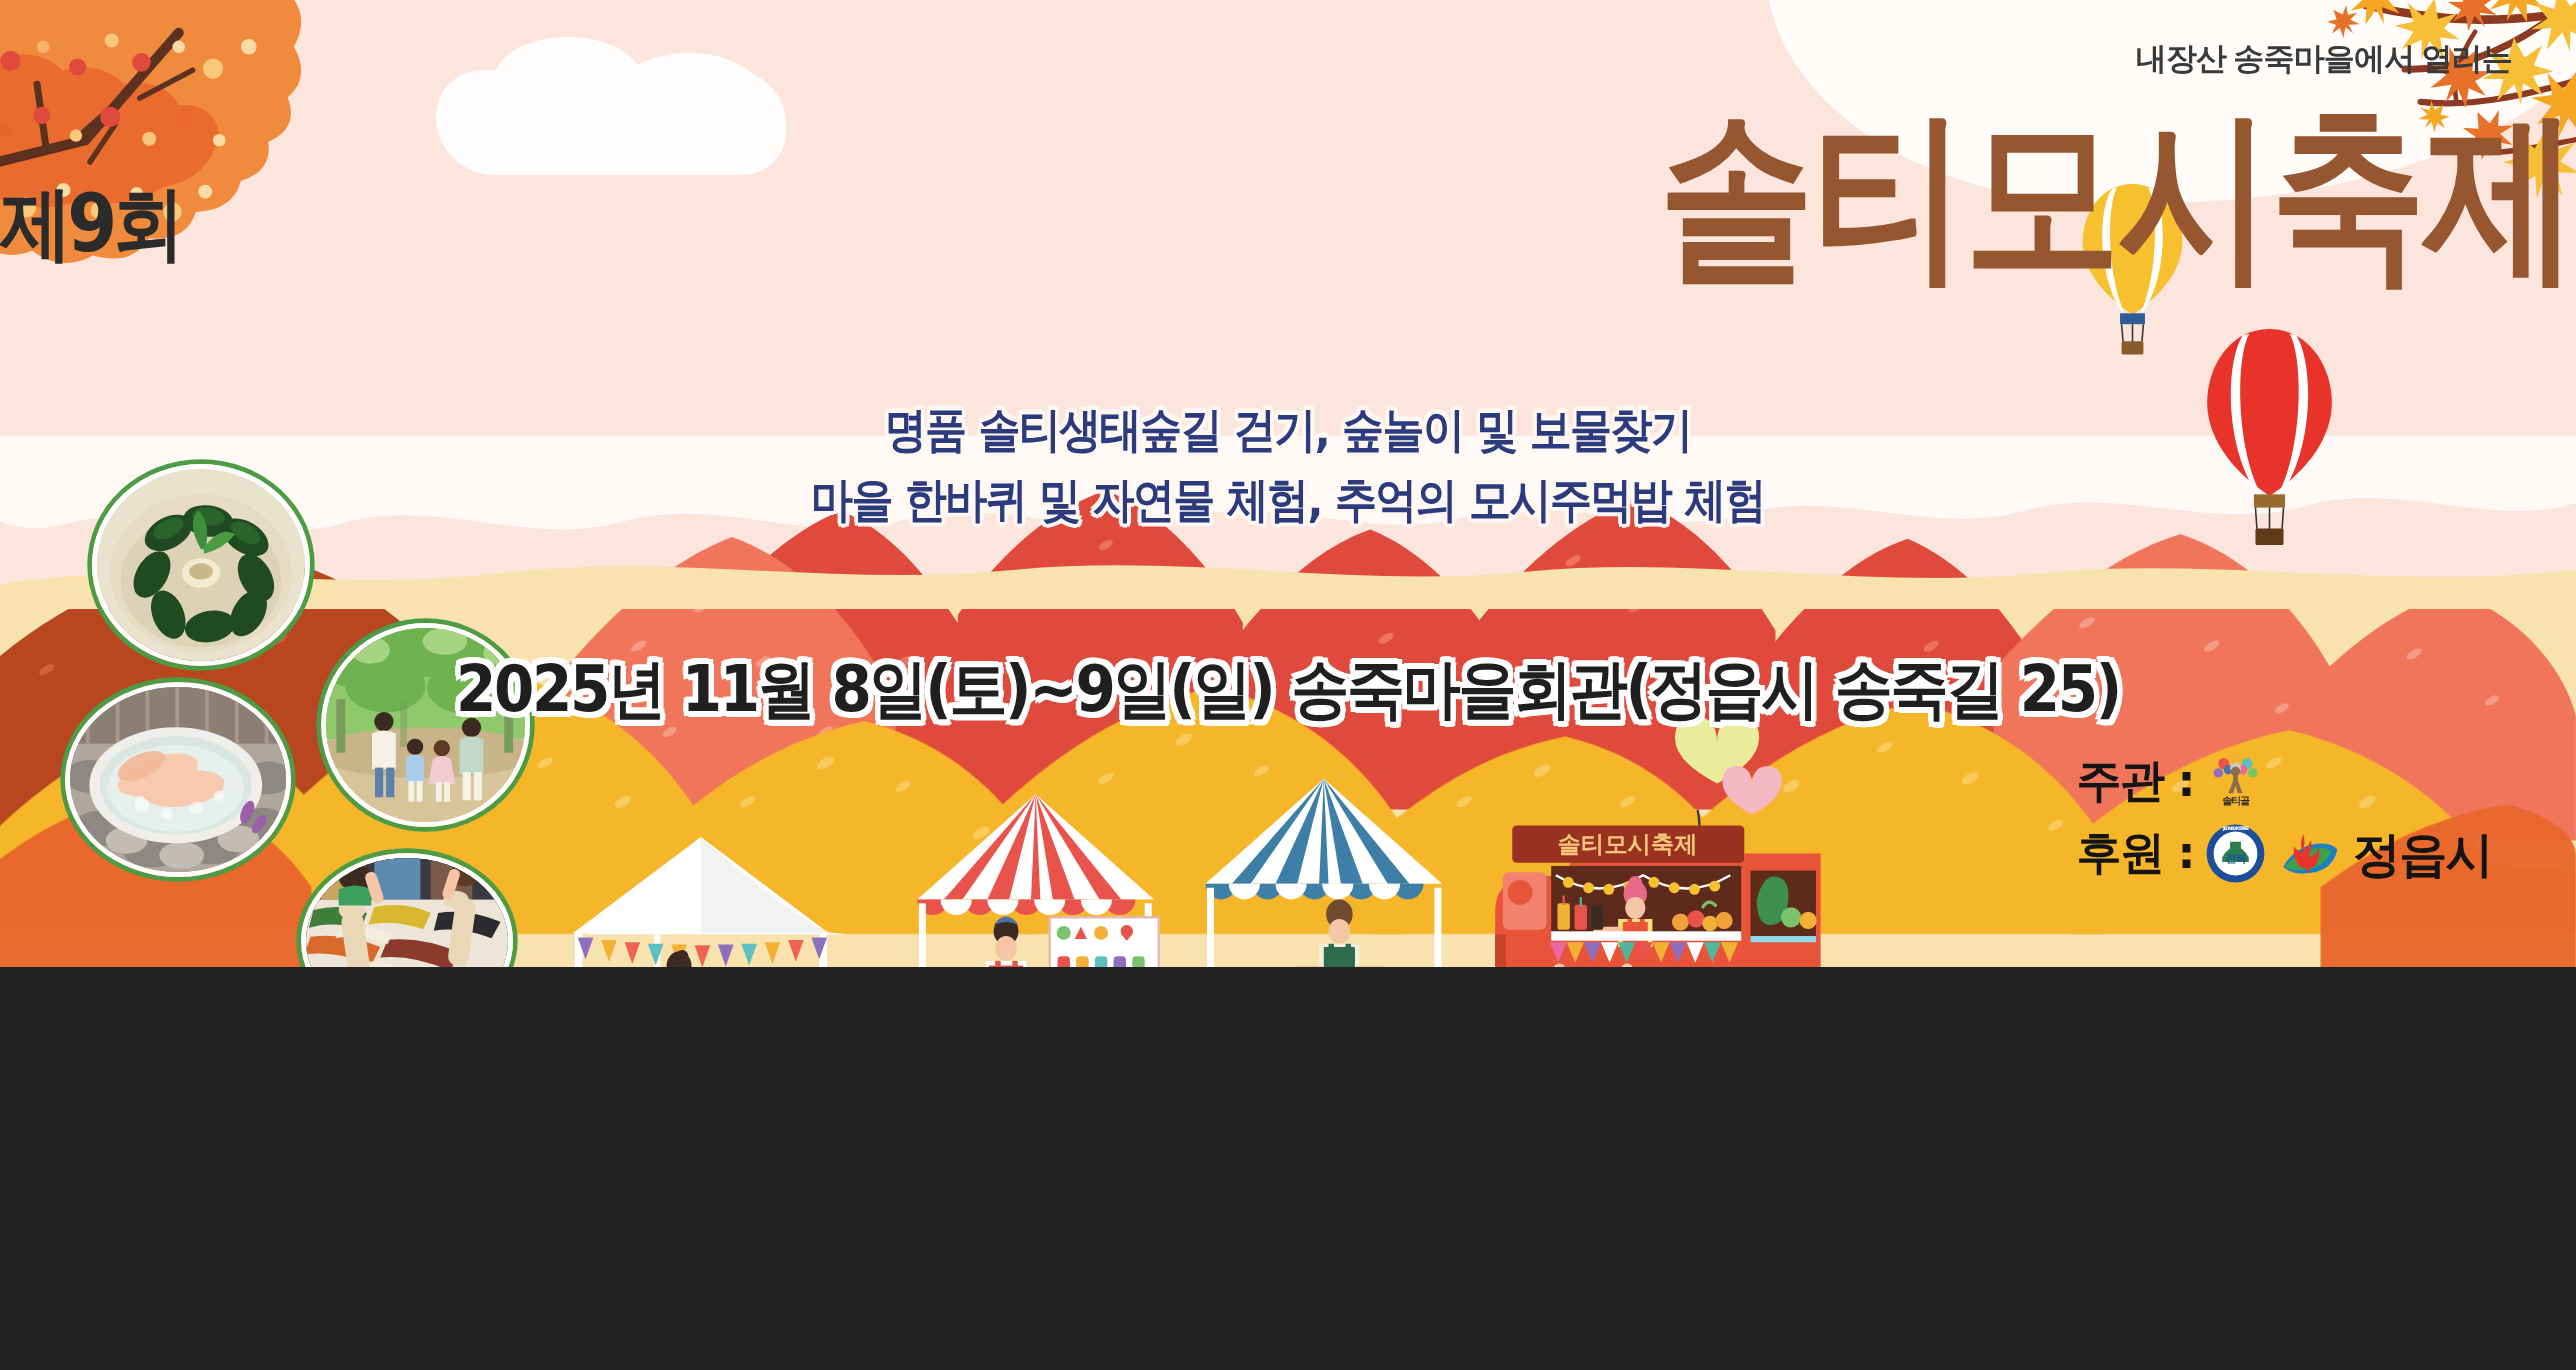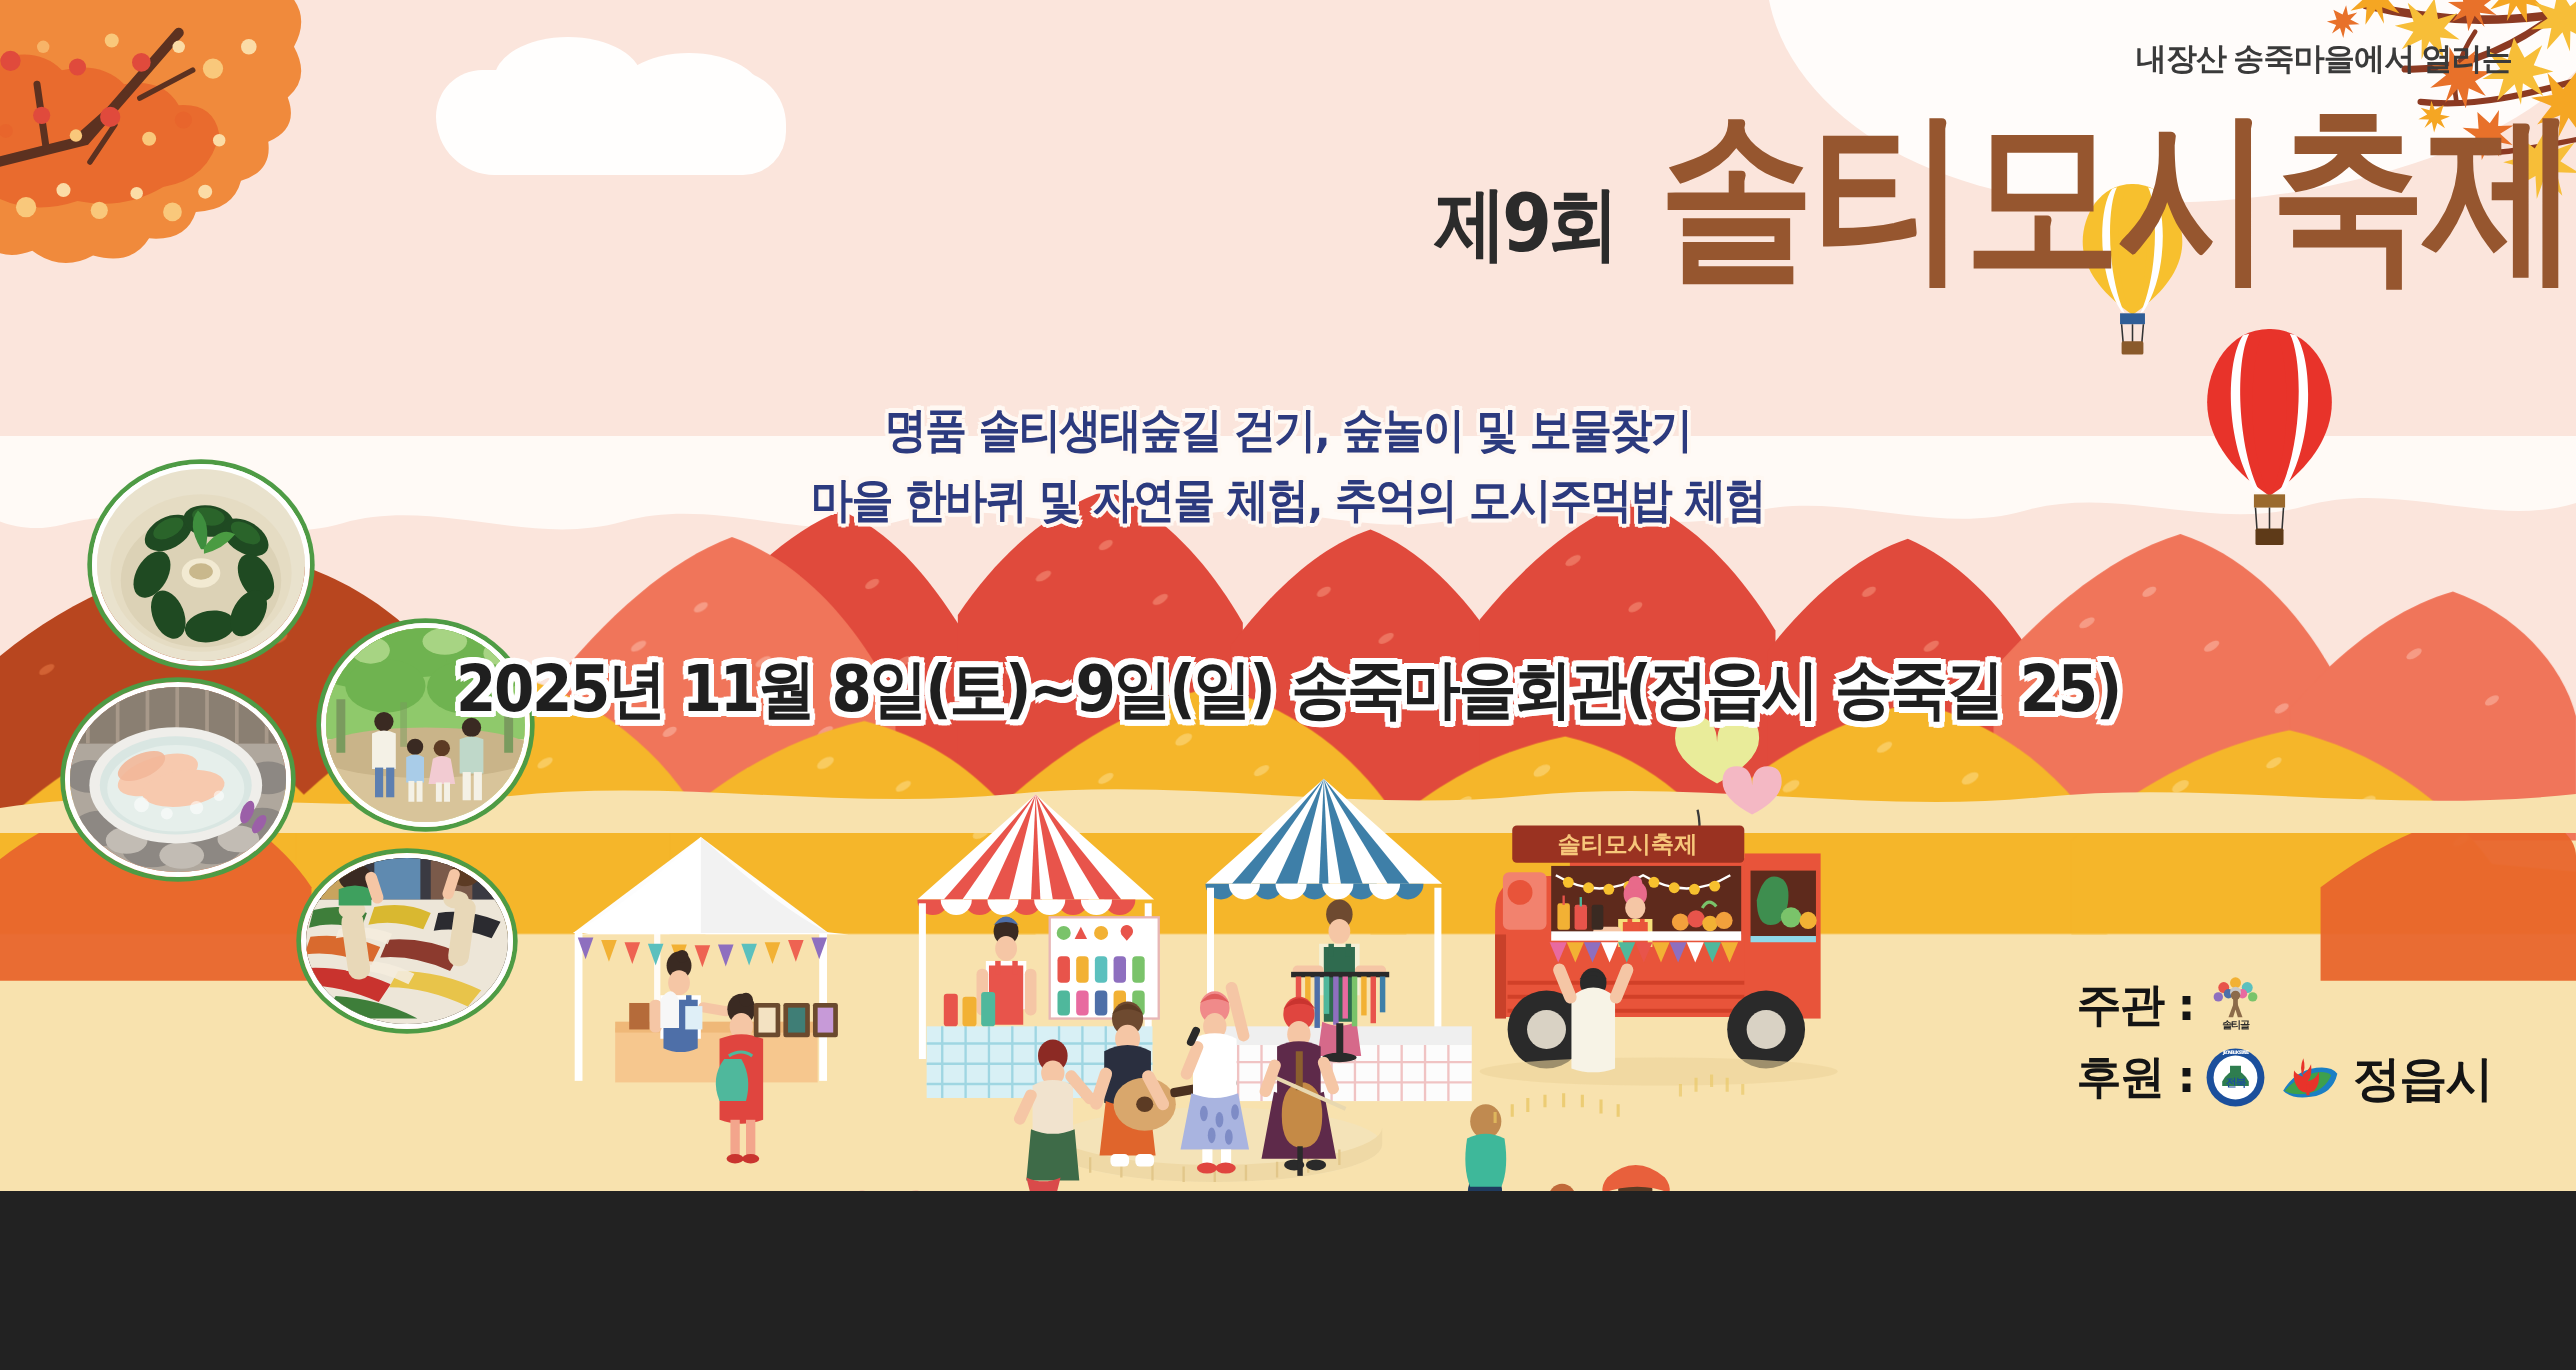--- a/index.html
+++ b/index.html
@@ -1,21 +1,21 @@
 <!DOCTYPE html>
 <html style="font-size:12.5px"><head>
 <meta charset="utf-8">
 <style>
   * { box-sizing: border-box; margin:0; padding:0; }
   html,body { background:#222; }
   body { font-family:"Liberation Sans", sans-serif; }
 
   .poster{
     position:relative;
-    width:2576px; height:1191px;
+    width:2576px; height:967px;
     overflow:hidden;
     background:#FBE9E2;
   }
 
   
   .sky{position:absolute;inset:0;background:#FBE5DC;}
 
   
   .topright-band{
     position:absolute;right:-47px;top:-31px;width:857px;height:234px;
@@ -45,21 +45,21 @@
 
   
   .tr-text{
     position:absolute;right:64px;top:37px;text-align:right;
     font-family:"Liberation Serif", serif;
     font-size:31px;line-height:1.42;color:#3A3A3A;font-weight:600;
     letter-spacing:-0.8px;z-index:40;
   }
 
   .title-row{position:absolute;left:0;right:0;top:136px;z-index:40;
-    display:flex;align-items:flex-end;justify-content:flex-end;gap:44px;}
+    display:flex;align-items:flex-end;justify-content:space-between;gap:44px;}
   .title-pre{
     font-family:"DejaVu Sans", sans-serif;font-weight:bold;
     font-size:72px;color:#2B2B2B;letter-spacing:-4.7px;
     transform:translateY(-11px) scaleY(1.12);
   }
   .title-main{
     font-family:"DejaVu Sans", sans-serif;font-weight:bold;
     font-size:156px;line-height:.94;color:#96562F;
     letter-spacing:-3.1px;transform:scaleY(1.18);
     transform-origin:bottom center;

